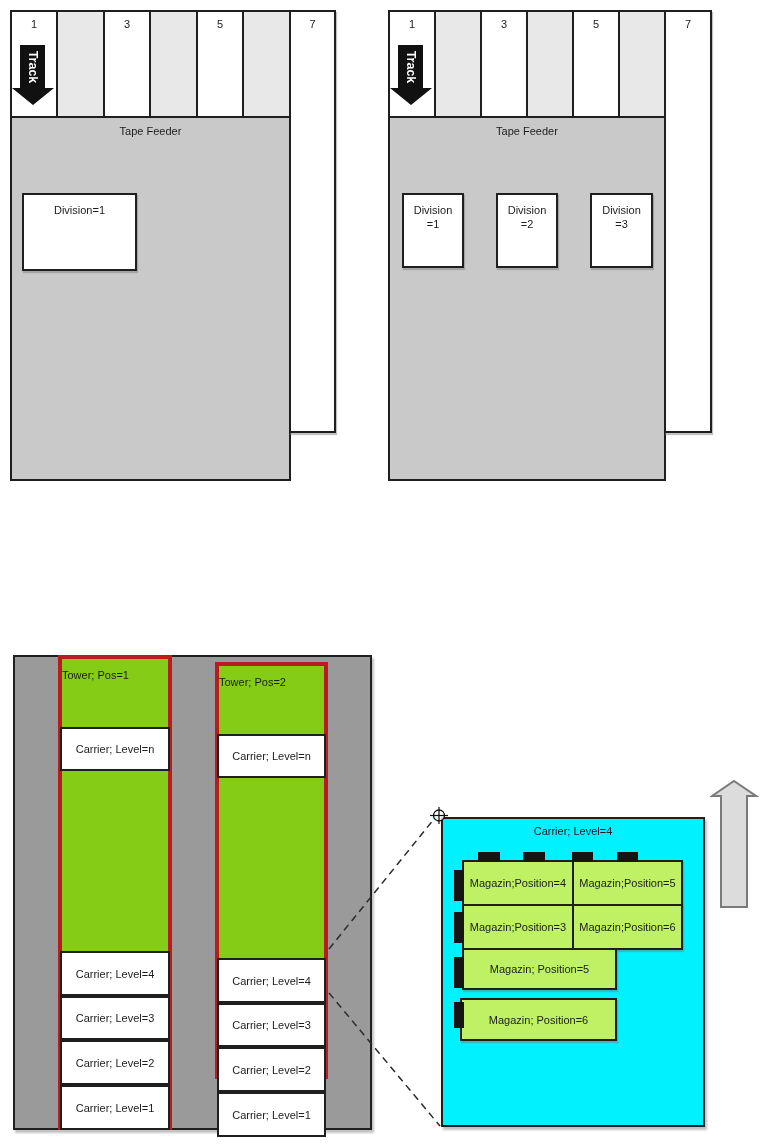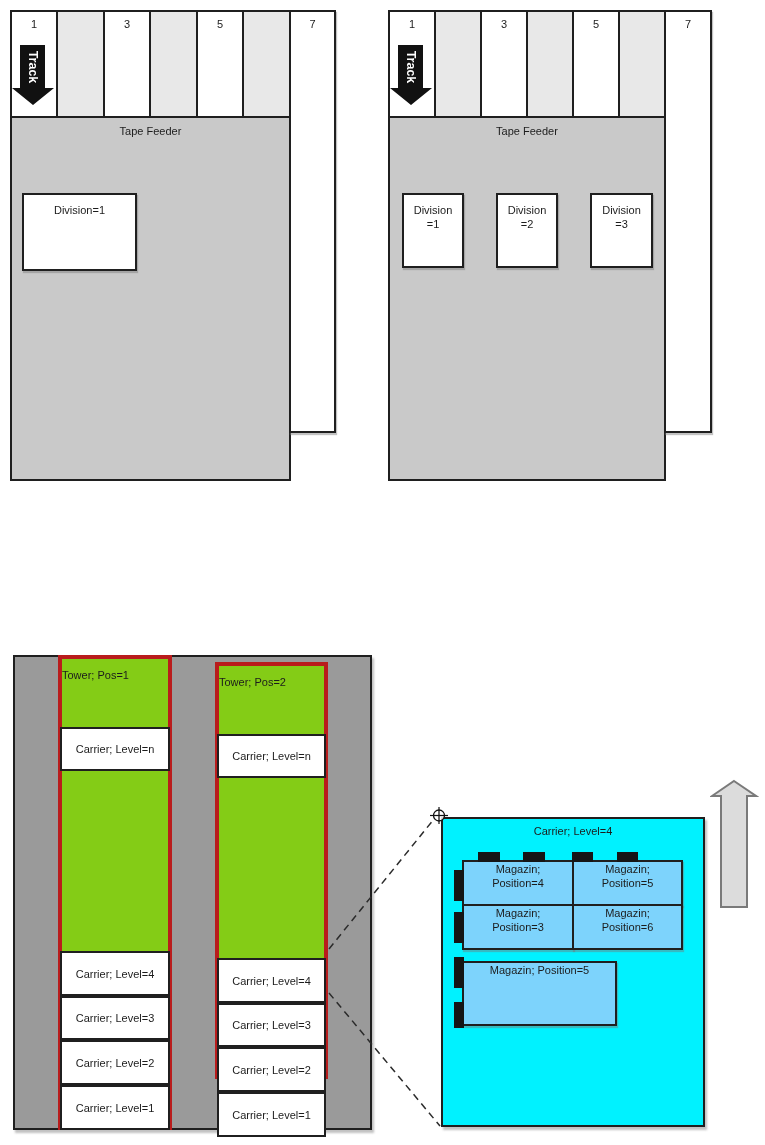--- a/index.html
+++ b/index.html
@@ -17,21 +17,21 @@
   
   .feeder-body{background:#c9c9c9;text-align:center;padding-top:7px;}
   .division{background:#ffffff;text-align:center;padding-top:8px;line-height:14px;}
   
   .tower-frame{background:#9a9a9a;}
   .tower-col{background:#84cc16;border:4px solid #b91c1c;}
   .tower-title{padding-top:10px;}
   .carrier-box{background:#ffffff;border:2px solid #1f1f1f;display:flex;align-items:center;justify-content:center;}
   
   .detail-box{background:#00f2ff;text-align:center;padding-top:6px;}
-  .magazine{background:#7dd3fc;border:2px solid #1f1f1f;display:flex;flex-direction:column;align-items:center;line-height:14px;}
+  .magazine{background:#bef264;border:2px solid #1f1f1f;display:flex;flex-direction:row;align-items:center;justify-content:center;line-height:14px;}
   .tab{background:#151515;}
   svg{display:block;}
   .overlay{pointer-events:none;z-index:60;}
 </style>
 </head>
 <body>
 
 <div id="stage">
 
   <div class="abs bordered feeder-body" style="left:10px;top:116px;width:281px;height:365px;">
@@ -154,22 +154,25 @@
     <div>Position=5</div>
   </div>
   <div class="abs magazine shadow-sm" style="left:462px;top:904px;width:112px;height:46px;">
     <div>Magazin;</div>
     <div>Position=3</div>
   </div>
   <div class="abs magazine shadow-sm" style="left:572px;top:904px;width:111px;height:46px;">
     <div>Magazin;</div>
     <div>Position=6</div>
   </div>
-  <div class="abs magazine shadow-sm" style="left:462px;top:948px;width:155px;height:65px;margin-top:13px;">
+  <div class="abs magazine shadow-sm" style="left:462px;top:948px;width:155px;height:42px;">
     <div>Magazin; Position=5</div>
+  </div>
+  <div class="abs magazine shadow-sm" style="left:460px;top:998px;width:157px;height:43px;">
+    <div>Magazin; Position=6</div>
   </div>
 
   <div class="abs tab" style="left:478px;top:852px;width:22px;height:10px;"></div>
   <div class="abs tab" style="left:523px;top:852px;width:22px;height:10px;"></div>
   <div class="abs tab" style="left:572px;top:852px;width:21px;height:10px;"></div>
   <div class="abs tab" style="left:617px;top:852px;width:21px;height:10px;"></div>
 
   <div class="abs tab" style="left:454px;top:870px;width:10px;height:31px;"></div>
   <div class="abs tab" style="left:454px;top:912px;width:10px;height:31px;"></div>
   <div class="abs tab" style="left:454px;top:957px;width:10px;height:31px;"></div>

